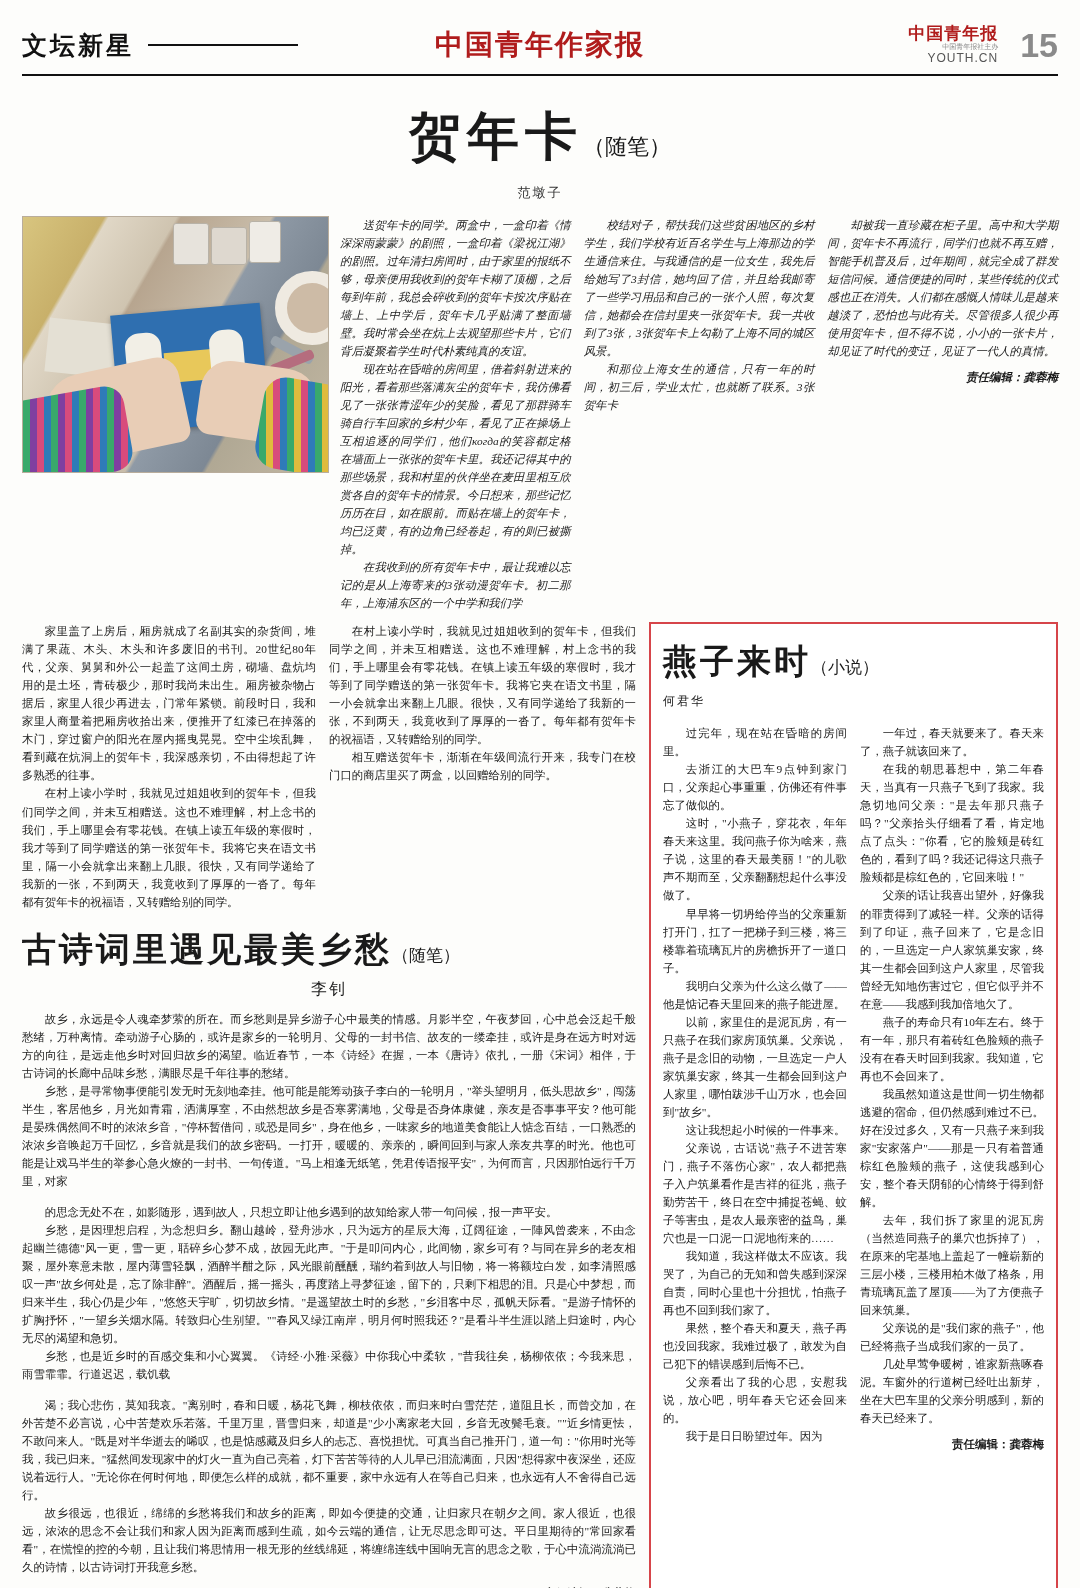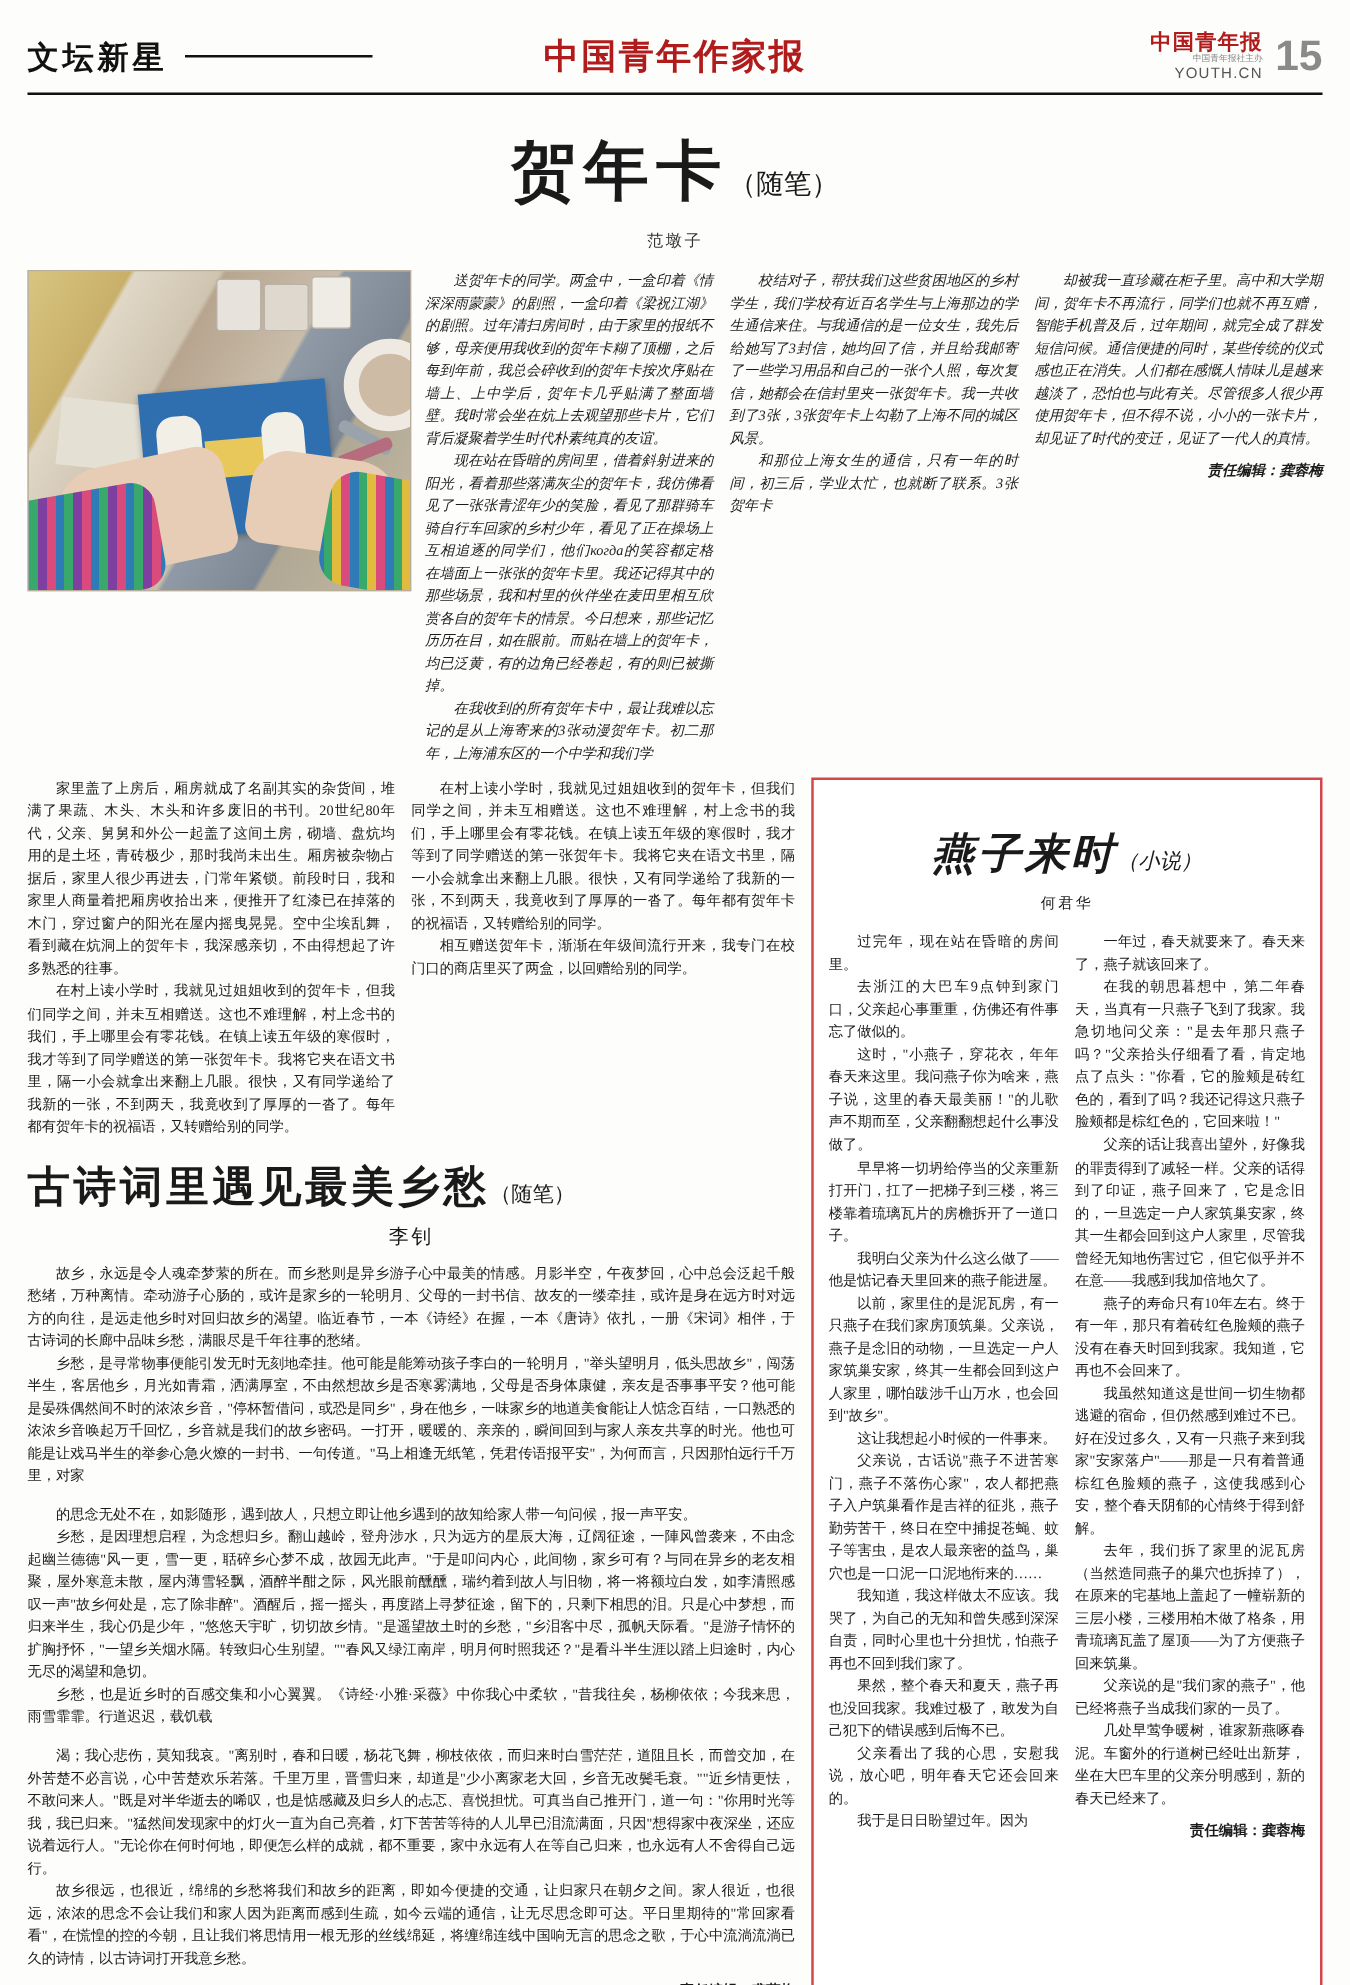--- a/index.html
+++ b/index.html
@@ -37,21 +37,21 @@
   .masthead-center{
     position:absolute;left:50%;transform:translateX(-50%);
     text-align:center;
   }
   .paper-name{
     font-size:28px;font-weight:bold;color:#b01c1c;
     letter-spacing:2px;
     font-family:"Liberation Serif","DejaVu Serif",serif;
   }
   .masthead-right{
-    margin-left:auto;display:flex;align-items:flex-end;gap:10px;
+    margin-left:auto;display:flex;align-items:flex-end;gap:22px;
   }
   .mini-logo{
     text-align:right;line-height:1.1;
   }
   .mini-logo .mini-name{
     font-size:17px;color:#b01c1c;font-weight:bold;letter-spacing:1px;
   }
   .mini-logo .mini-cn{font-size:7px;color:#888;}
   .mini-logo .mini-url{font-size:12px;color:#555;letter-spacing:1px;font-family:"Liberation Sans",sans-serif;}
   .page-num{
@@ -149,24 +149,24 @@
   
   .boxed{
     flex:1;
     border:2px solid #d6454a;
     padding:10px 12px 8px 12px;
     box-sizing:border-box;
     background:#fff;
     height:1096px;
     overflow:hidden;
   }
-  .boxed-head{text-align:center;margin-top:26px;font-style:italic;}
+  .boxed-head{margin-top:5px;}
   .boxed-head h2{margin:0;font-size:34px;letter-spacing:3px;font-weight:bold;display:inline-block;}
   .boxed-head .genre{font-size:17px;font-weight:normal;letter-spacing:0;}
-  .boxed-byline{text-align:center;font-size:12px;margin:8px 0 14px 0;letter-spacing:2px;}
+  .boxed-byline{font-size:12px;margin:8px 0 14px 0;letter-spacing:2px;}
   .boxed-cols{display:flex;gap:13px;}
   .boxed-cols .col{font-size:11.4px;}
 </style>
 </head>
 <body>
 
 <div class="page">
 
   <div class="masthead">
     <div class="masthead-left">

